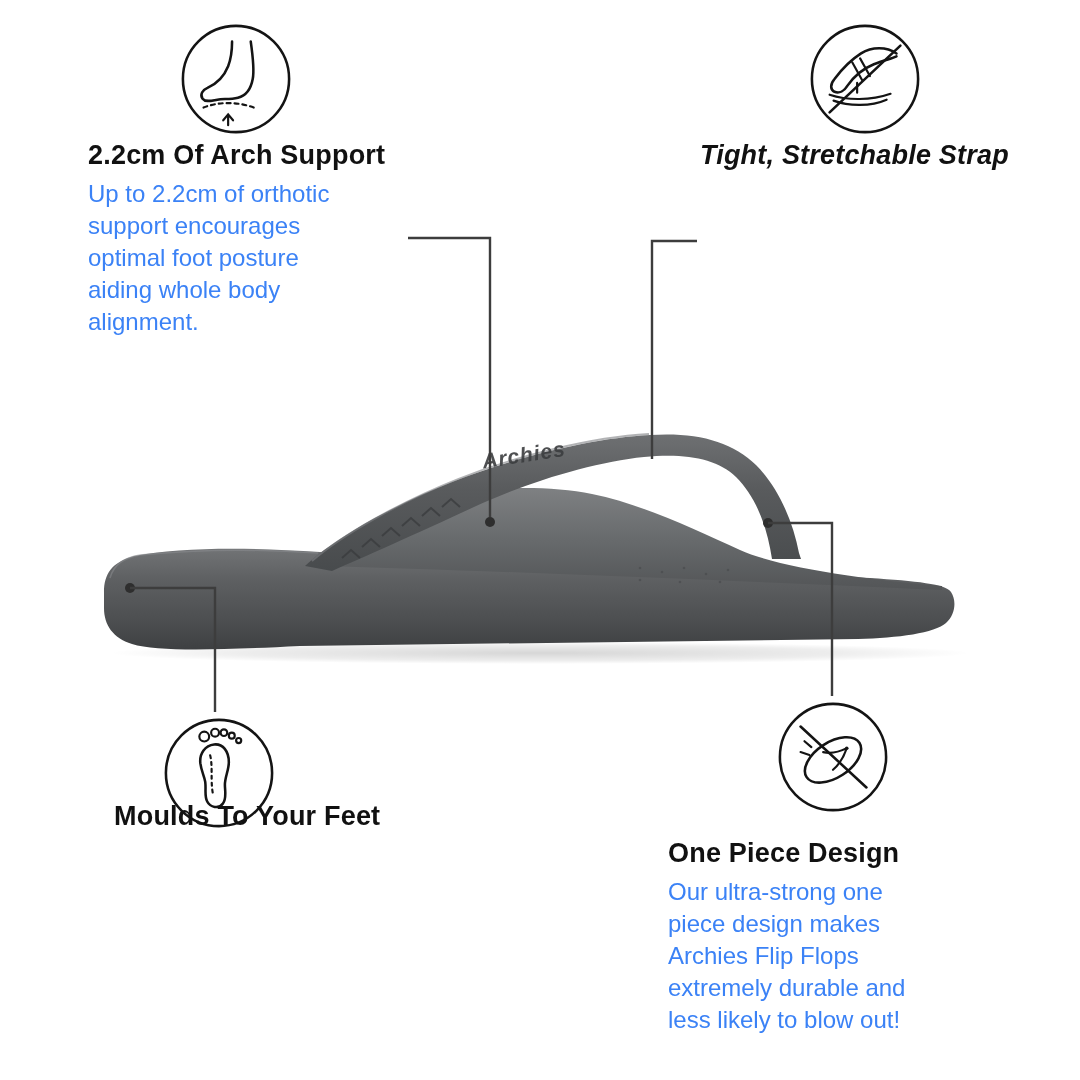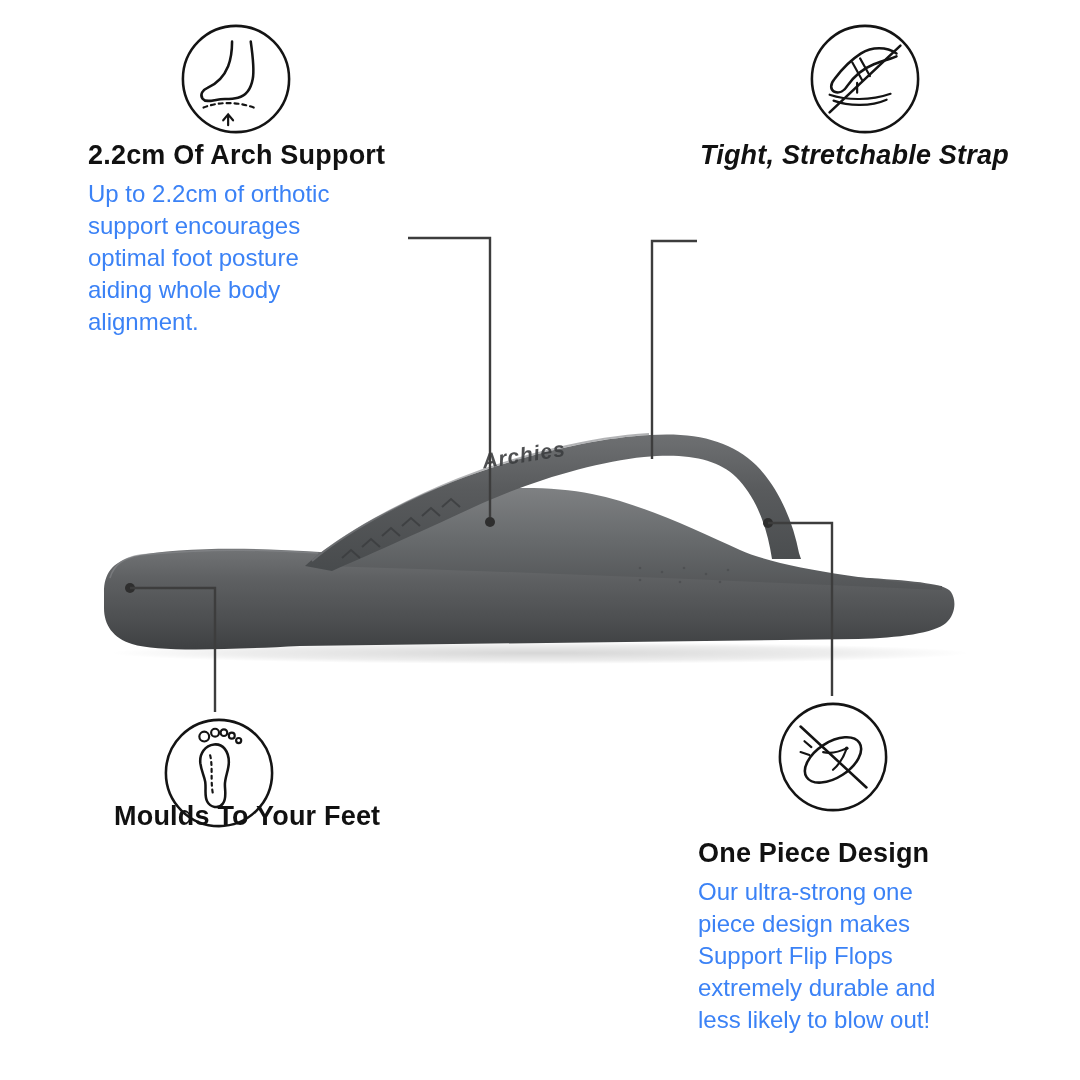--- a/index.html
+++ b/index.html
@@ -156,22 +156,22 @@
   <div class="icon" style="left:774px;top:698px;">
     <svg viewBox="0 0 120 120">
       <circle class="lineart" cx="60" cy="60" r="54" stroke-width="2.5"></circle>
       <ellipse class="lineart" cx="60" cy="63" rx="32" ry="18" transform="rotate(-33 60 63)"></ellipse>
       <path class="lineart-thin" d="M74,51 C66,55 58,57 50,55 M74,51 C71,60 67,67 60,73"></path>
       <circle cx="74" cy="51" r="1.8" fill="#141414"></circle>
       <path class="lineart-thin" d="M31,44 L38,50 M27,55 L36,58"></path>
       <path class="lineart" d="M27,29 L94,91"></path>
     </svg>
   </div>
-  <div class="callout" style="left:698px;top:838px;width:330px;">
+  <div class="callout" style="left:668px;top:838px;width:330px;">
     <h2 class="callout-title">One Piece Design</h2>
     <p class="callout-body">Our ultra-strong one
 piece design makes
-Support Flip Flops
+Archies Flip Flops
 extremely durable and
 less likely to blow out!</p>
   </div>
 
 </div>
 
 </body></html>

